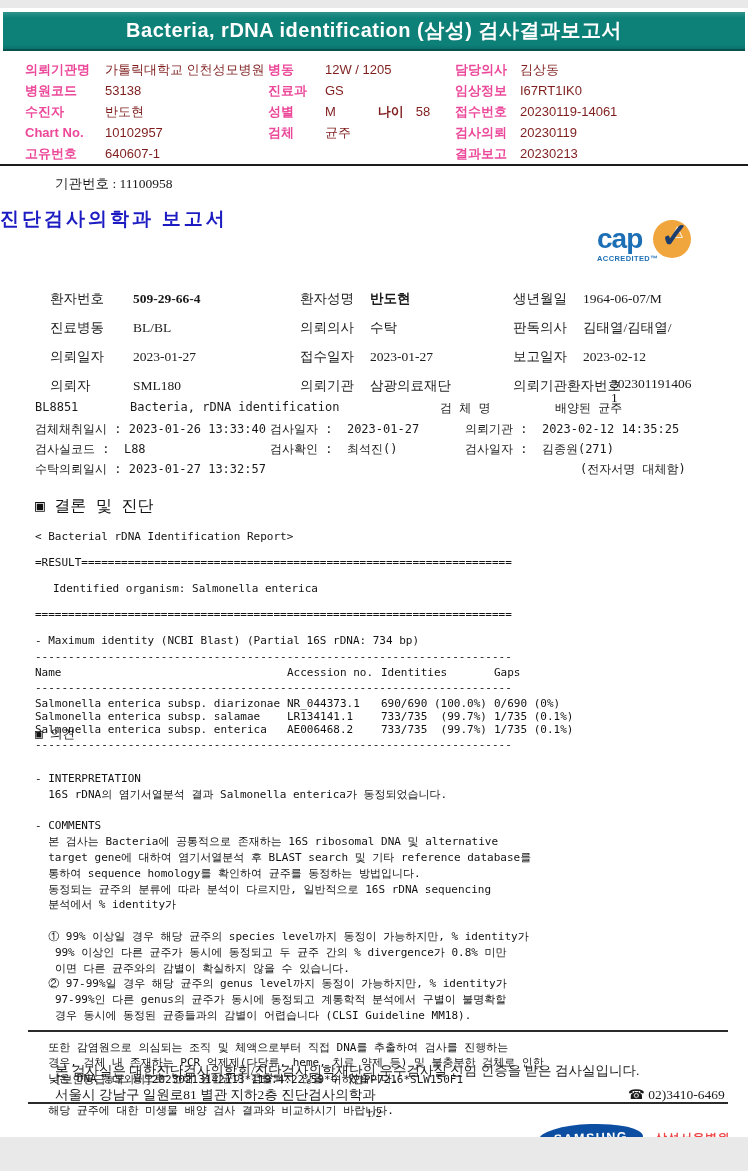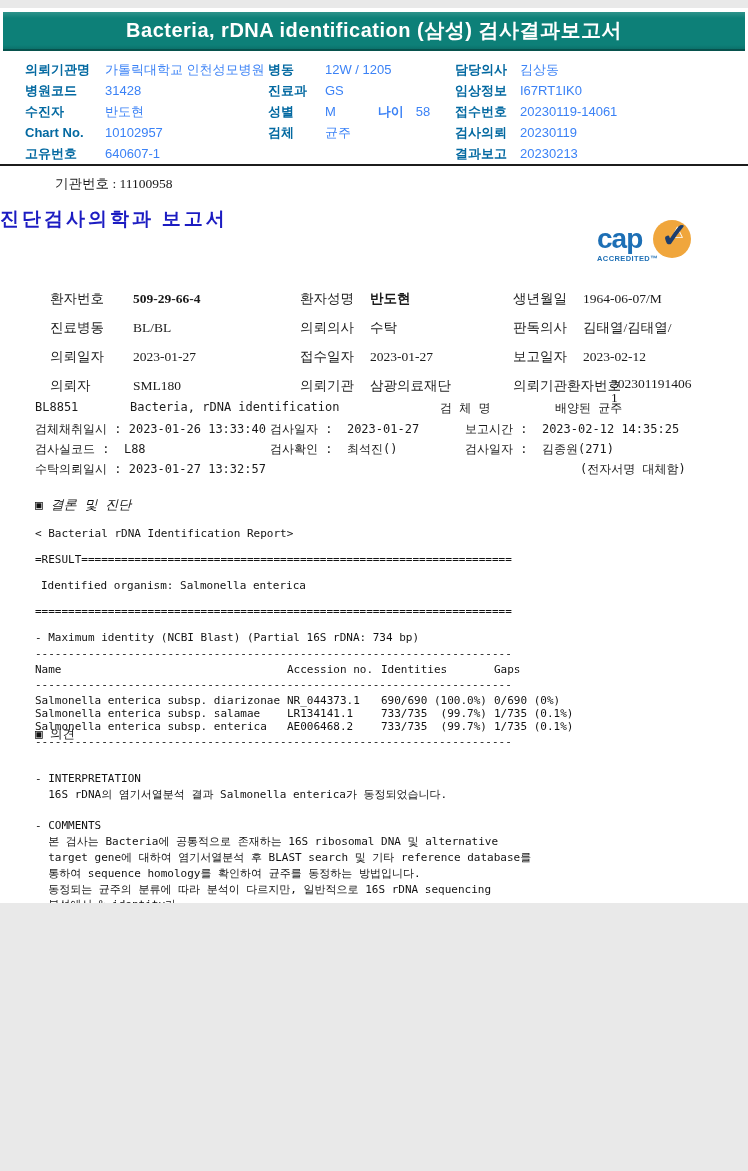--- a/index.html
+++ b/index.html
@@ -1,30 +1,30 @@
 <!DOCTYPE html>
 <html><head>
 <meta charset="utf-8">
 <style>
   * { box-sizing: border-box; }
   body { margin:0; background:#e9e9e9; font-family:"Liberation Sans", sans-serif; color:#1a1a1a; }
-  #page { position:relative; width:748px; height:895px; margin:8px auto; background:#ffffff; overflow:hidden; }
+  #page { position:relative; width:748px; height:1129px; margin:8px auto; background:#ffffff; overflow:hidden; }
 
   
   .header-bar { position:absolute; top:4px; left:3px; right:3px; height:39px;
     background:linear-gradient(180deg,#2e938b 0px,#0d8078 6px,#0d8078 33px,#0a6b64 39px);
     border-bottom:2px solid #07524d; display:flex; align-items:center; justify-content:center; }
   .header-bar .title { color:#ffffff; font-size:20px; font-weight:700; letter-spacing:0.5px; }
 
   
   .admin { position:absolute; top:52px; left:25px; right:10px;
     display:grid; grid-template-columns:80px 163px 57px 130px 65px 1fr; grid-auto-rows:21px;
     font-size:13px; line-height:20px; }
-  .admin .lab { font-weight:700; color:#0369a1; }
-  .admin .val { color:#3b82f6; }
+  .admin .lab { font-weight:700; color:#ec4899; }
+  .admin .val { color:#7f1d1d; }
   .age-label { font-weight:700; margin-left:42px; }
   .age-val { margin-left:12px; }
 
   .rule-black { position:absolute; left:0; right:0; height:2px; background:#1c1c1c; }
   #rule-top { top:156px; }
 
   .org-number { position:absolute; top:167px; left:55px; font-family:Liberation Serif, serif; font-size:13.5px; }
 
   .report-title { position:absolute; top:198px; left:0; width:100%; text-align:left;
     color:#1c1cc2; font-family:"Liberation Serif", serif; font-weight:700; font-size:19px; letter-spacing:3px; }
@@ -47,23 +47,23 @@
 
   
   .testblock { position:absolute; top:392px; left:35px; right:15px; height:84px;
     font-family:"DejaVu Sans Mono","Liberation Sans", sans-serif; font-size:12px; }
   .testblock .tline { position:absolute; left:0; right:0; white-space:nowrap; }
   .testblock .p { position:absolute; white-space:nowrap;text-align:center; }
 
   
   .result { position:absolute; top:488px; left:35px; right:20px;
     font-family:"DejaVu Sans Mono","Liberation Sans", sans-serif; font-size:11px; color:#111; }
-  .result .sec-title { font-size:13px; margin-bottom:13px;font-style:italic; }
+  .result .sec-title { font-size:16px; margin-bottom:13px; }
   .result .rline { margin-bottom:13px; white-space:pre; overflow:hidden; }
-  .result .indent { padding-left:6px; }
+  .result .indent { padding-left:6px;margin-left:12px; }
   .blast-row { display:grid; grid-template-columns:252px 94px 113px 1fr; line-height:13px; white-space:pre; }
   .rule-dash { white-space:pre; overflow:hidden; line-height:12px; }
   .blast-gap { height:3px; }
 
   
   .opinion { position:absolute; top:718px; left:35px; right:20px;
     font-family:"DejaVu Sans Mono","Liberation Sans", sans-serif; font-size:11px; color:#111; }
   .opinion .sec-title { font-size:12.5px; margin-bottom:28px; }
   .opinion pre { margin:0; font:inherit; line-height:15.8px; white-space:pre-wrap; }
 
@@ -93,21 +93,21 @@
 
   <div class="admin">
     <div class="lab">의뢰기관명</div>
     <div class="val">가톨릭대학교 인천성모병원</div>
     <div class="lab">병동</div>
     <div class="val">12W / 1205</div>
     <div class="lab">담당의사</div>
     <div class="val">김상동</div>
 
     <div class="lab">병원코드</div>
-    <div class="val">31428</div>
+    <div class="val">53138</div>
     <div class="lab">진료과</div>
     <div class="val">GS</div>
     <div class="lab">임상정보</div>
     <div class="val">I67RT1IK0</div>
 
     <div class="lab">수진자</div>
     <div class="val">반도현</div>
     <div class="lab">성별</div>
     <div class="val">
       <span>M</span><span class="age-label">나이</span><span class="age-val">58</span>
@@ -180,21 +180,21 @@
   <div class="testblock">
     <div class="tline" style="top:0;">
       <span class="p" style="left:0;">BL8851</span>
       <span class="p" style="left:95px;">Bacteria, rDNA identification</span>
       <span class="p" style="left:405px;">검 체 명</span>
       <span class="p" style="left:520px;">배양된 균주</span>
     </div>
     <div class="tline" style="top:21px;">
       <span class="p" style="left:0;"><span>검체채취일시 :</span> <span>2023-01-26 13:33:40</span></span>
       <span class="p" style="left:235px;"><span>검사일자 :</span>&nbsp; <span>2023-01-27</span></span>
-      <span class="p" style="left:430px;"><span>보고시간 :</span>&nbsp; <span>2023-02-12 14:35:25</span></span>
+      <span class="p" style="left:430px;"><span>의뢰기관 :</span>&nbsp; <span>2023-02-12 14:35:25</span></span>
     </div>
     <div class="tline" style="top:41px;">
       <span class="p" style="left:0;"><span>검사실코드 :</span>&nbsp; <span>L88</span></span>
       <span class="p" style="left:235px;"><span>검사확인 :</span>&nbsp; <span>최석진()</span></span>
       <span class="p" style="left:430px;"><span>검사일자 :</span>&nbsp; <span>김종원(271)</span></span>
     </div>
     <div class="tline" style="top:61px;">
       <span class="p" style="left:0;"><span>수탁의뢰일시 :</span> <span>2023-01-27 13:32:57</span></span>
       <span class="p" style="left:545px;">(전자서명 대체함)</span>
     </div>

